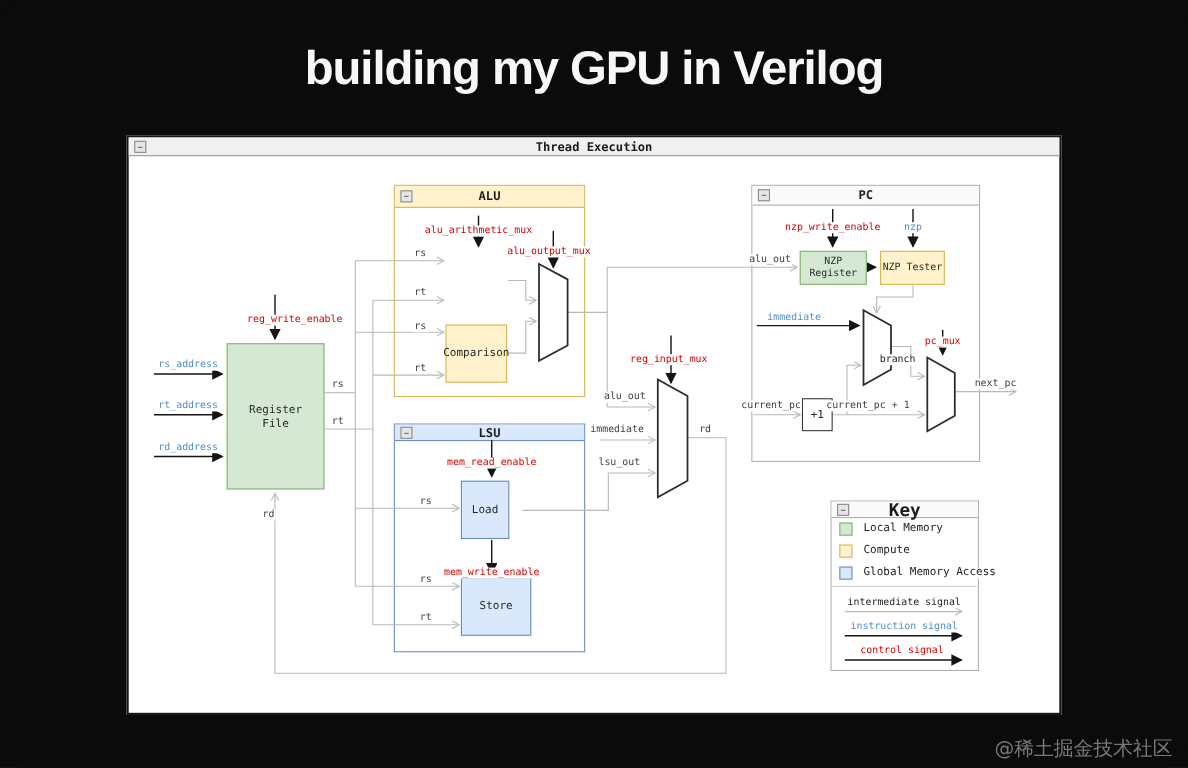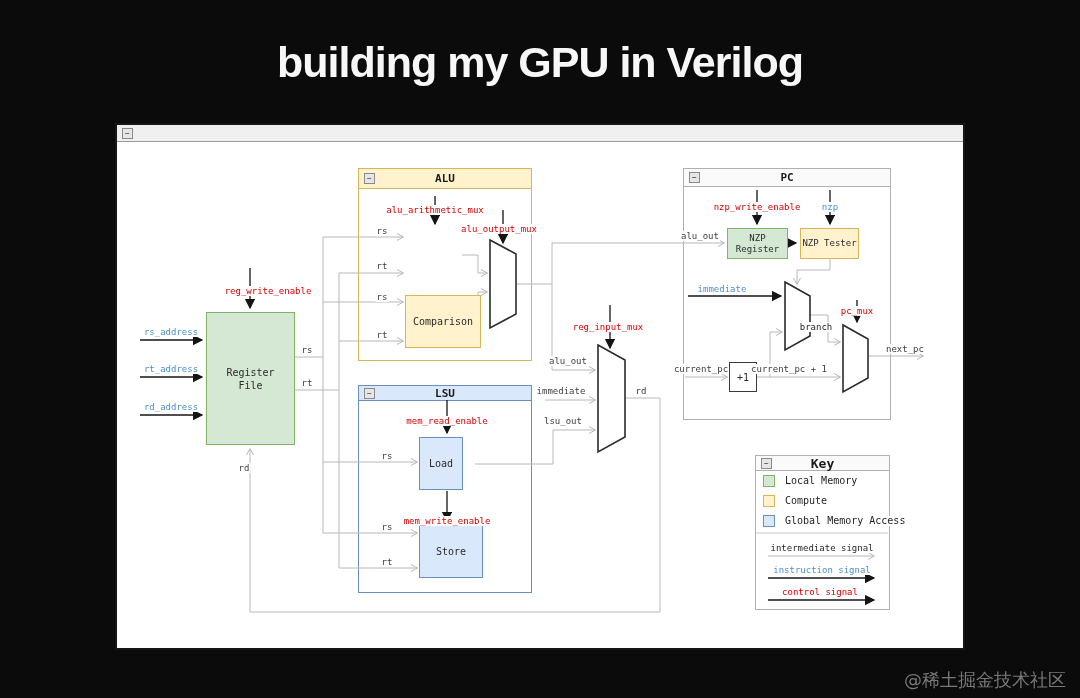--- a/index.html
+++ b/index.html
@@ -53,20 +53,21 @@
 </head>
 <body>
 
 <div id="stage">
 
   <div class="page-title">building my GPU in Verilog</div>
 
   <div class="window">
     <div class="titlebar">
       <div class="mini-icon">−</div>
+      <div class="titlebar-title">Thread Execution</div>
     </div>
   </div>
 
   <div class="grp" style="left:358px;top:168px;width:174px;height:193px;border-color:#d6b656;">
     <div class="grp-header" style="height:19px;background:#fff2cc;">
       <div class="mini-icon">−</div>
       <div class="grp-title">ALU</div>
     </div>
   </div>
 
@@ -80,21 +81,21 @@
   <div class="grp" style="left:683px;top:168px;width:208px;height:252px;border-color:#b0b0b0;">
     <div class="grp-header" style="height:17px;background:#fafafa;">
       <div class="mini-icon">−</div>
       <div class="grp-title">PC</div>
     </div>
   </div>
 
   <div class="grp" style="left:755px;top:455px;width:135px;height:155px;border-color:#b0b0b0;">
     <div class="grp-header" style="height:14px;background:#fafafa;">
       <div class="mini-icon">−</div>
-      <div class="grp-title" style="font-size:13px;">Key</div>
+      <div class="grp-title" style="font-size:16px;">Key</div>
     </div>
   </div>
 
   <svg id="wires" width="1080" height="698" viewBox="0 0 1080 698">
     <defs>
       <marker id="ab" markerWidth="9" markerHeight="9" refX="7" refY="4" orient="auto">
         <path d="M0,0 L8,4 L0,8 Z" fill="#141414"></path>
       </marker>
       <marker id="ag" markerWidth="10" markerHeight="10" refX="6" refY="4.5" orient="auto">
         <path d="M0,1 L6.5,4.5 L0,8" fill="none" stroke="#b8b8b8" stroke-width="1"></path>
@@ -170,21 +171,21 @@
 
     <line class="divider" x1="756" y1="533" x2="888" y2="533"></line>
   </svg>
 
   <div class="box green" style="left:206px;top:312px;width:89px;height:133px;">
     <div>
       <span>Register</span><br>
       <span>File</span>
     </div>
   </div>
-  <div class="box yellow" style="left:405px;top:295px;width:76px;height:53px;">Comparison</div>
+  <div class="box yellow" style="left:405px;top:295px;width:56px;height:53px;">Comparison</div>
   <div class="box blue" style="left:419px;top:437px;width:44px;height:53px;">Load</div>
   <div class="box blue" style="left:419px;top:525px;width:64px;height:53px;">Store</div>
   <div class="box green small" style="left:727px;top:228px;width:61px;height:31px;">
     <div>
       <span>NZP</span><br>
       <span>Register</span>
     </div>
   </div>
   <div class="box yellow small" style="left:800px;top:228px;width:59px;height:31px;">NZP Tester</div>
   <div class="box white" style="left:729px;top:362px;width:28px;height:30px;">+1</div>

